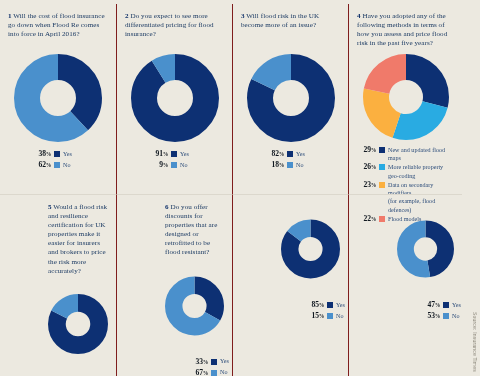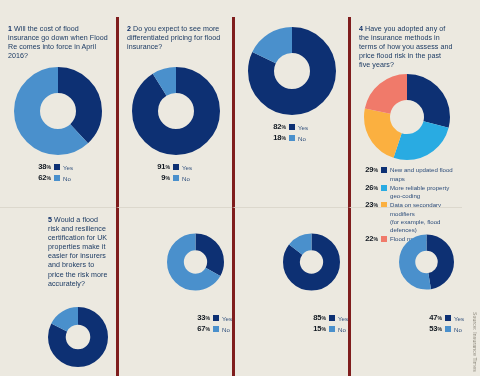--- a/index.html
+++ b/index.html
@@ -7,32 +7,33 @@
     width:480px;height:376px;
     background:#ece9e0;
     font-family:"Liberation Sans", sans-serif;
     overflow:hidden;
     position:relative;
   }
   .sheet{position:absolute;inset:0;}
 
   
   .grid{
-    position:absolute;left:0;top:17px;width:462px;height:288px;
+    position:absolute;left:0;top:4px;width:462px;height:288px;
     display:grid;
     grid-template-columns:116px 116px 116px 114px;
     grid-template-rows:190px 186px;
+    font-family:Liberation Serif, serif;
   }
   .cell{
     position:relative;
     box-sizing:border-box;
     padding:8px 8px 0 8px;
   }
   
-  .cell.c2, .cell.c3, .cell.c4{border-left:3px solid #7f1d1d;}
+  .cell.c2, .cell.c3, .cell.c4{border-left:1px solid #7f1d1d;}
   .cell.r2{border-top:1px solid #dcd8cd;padding-left:48px;}
 
   
   .qhead{
     font-size:7.1px;
     line-height:9.1px;
     color:#15355f;
     letter-spacing:.06px;
     margin:0 0 4px 0;
     min-height:38px;
@@ -138,20 +139,24 @@
           </div>
           <div class="lrow">
             <span class="lpct">9<span class="sm">%</span></span>
             <span class="lsw" style="background: rgb(74, 144, 204);"></span>
             <span class="llab">No</span>
           </div>
         </div>
     </div>
 
     <div class="cell c3 r1">
+      <p class="qhead">
+        <span class="qnum">3</span>
+        <span class="qtxt">Will flood risk in the UK become more of an issue?</span>
+      </p>
       <div class="donutwrap">
           <svg width="88" height="88" viewBox="0 0 88 88" class="donut">
             <circle cx="44" cy="44" r="31" fill="none" stroke="#0d3073" stroke-width="26" stroke-dasharray="159.71857050850505 194.77874452256717" stroke-dashoffset="0" transform="rotate(-90 44 44)"></circle>
             <circle cx="44" cy="44" r="31" fill="none" stroke="#4a90cc" stroke-width="26" stroke-dasharray="35.06017401406209 194.77874452256717" stroke-dashoffset="-159.71857050850505" transform="rotate(-90 44 44)"></circle>
           </svg>
         </div>
       <div class="legend">
           <div class="lrow">
             <span class="lpct">82<span class="sm">%</span></span>
             <span class="lsw" style="background: rgb(13, 48, 115);"></span>
@@ -161,21 +166,21 @@
             <span class="lpct">18<span class="sm">%</span></span>
             <span class="lsw" style="background: rgb(74, 144, 204);"></span>
             <span class="llab">No</span>
           </div>
         </div>
     </div>
 
     <div class="cell c4 r1">
       <p class="qhead">
         <span class="qnum">4</span>
-        <span class="qtxt">Have you adopted any of the insurance methods in terms of how you assess and price flood risk in the past five years?</span>
+        <span class="qtxt">Have you adopted any of the following methods in terms of how you assess and price flood risk in the past five years?</span>
       </p>
       <div class="donutwrap">
           <svg width="86" height="86" viewBox="0 0 86 86" class="donut">
             <circle cx="43" cy="43" r="30" fill="none" stroke="#0d3073" stroke-width="26" stroke-dasharray="54.66371217246239 188.49555921538757" stroke-dashoffset="0" transform="rotate(-90 43 43)"></circle>
             <circle cx="43" cy="43" r="30" fill="none" stroke="#29abe2" stroke-width="26" stroke-dasharray="49.00884539600077 188.49555921538757" stroke-dashoffset="-54.66371217246239" transform="rotate(-90 43 43)"></circle>
             <circle cx="43" cy="43" r="30" fill="none" stroke="#fbb040" stroke-width="26" stroke-dasharray="43.35397861953914 188.49555921538757" stroke-dashoffset="-103.67255756846318" transform="rotate(-90 43 43)"></circle>
             <circle cx="43" cy="43" r="30" fill="none" stroke="#f07a6a" stroke-width="26" stroke-dasharray="41.46902302738527 188.49555921538757" stroke-dashoffset="-147.02653618800232" transform="rotate(-90 43 43)"></circle>
           </svg>
         </div>
       <div class="legend4">
@@ -221,20 +226,24 @@
           </div>
           <div class="lrow">
             <span class="lpct">18<span class="sm">%</span></span>
             <span class="lsw" style="background: rgb(74, 144, 204);"></span>
             <span class="llab">No</span>
           </div>
         </div>
     </div>
 
     <div class="cell c2 r2">
+      <p class="qhead">
+        <span class="qnum">6</span>
+        <span class="qtxt">Do you offer discounts for properties that are designed or retrofitted to be flood resistant?</span>
+      </p>
       <div class="donutwrap">
           <svg width="88" height="88" viewBox="0 0 88 88" class="donut">
             <circle cx="44" cy="44" r="31" fill="none" stroke="#0d3073" stroke-width="26" stroke-dasharray="64.27698569244717 194.77874452256717" stroke-dashoffset="0" transform="rotate(-90 44 44)"></circle>
             <circle cx="44" cy="44" r="31" fill="none" stroke="#4a90cc" stroke-width="26" stroke-dasharray="130.50175883012 194.77874452256717" stroke-dashoffset="-64.27698569244717" transform="rotate(-90 44 44)"></circle>
           </svg>
         </div>
       <div class="legend">
           <div class="lrow">
             <span class="lpct">33<span class="sm">%</span></span>
             <span class="lsw" style="background: rgb(13, 48, 115);"></span>

